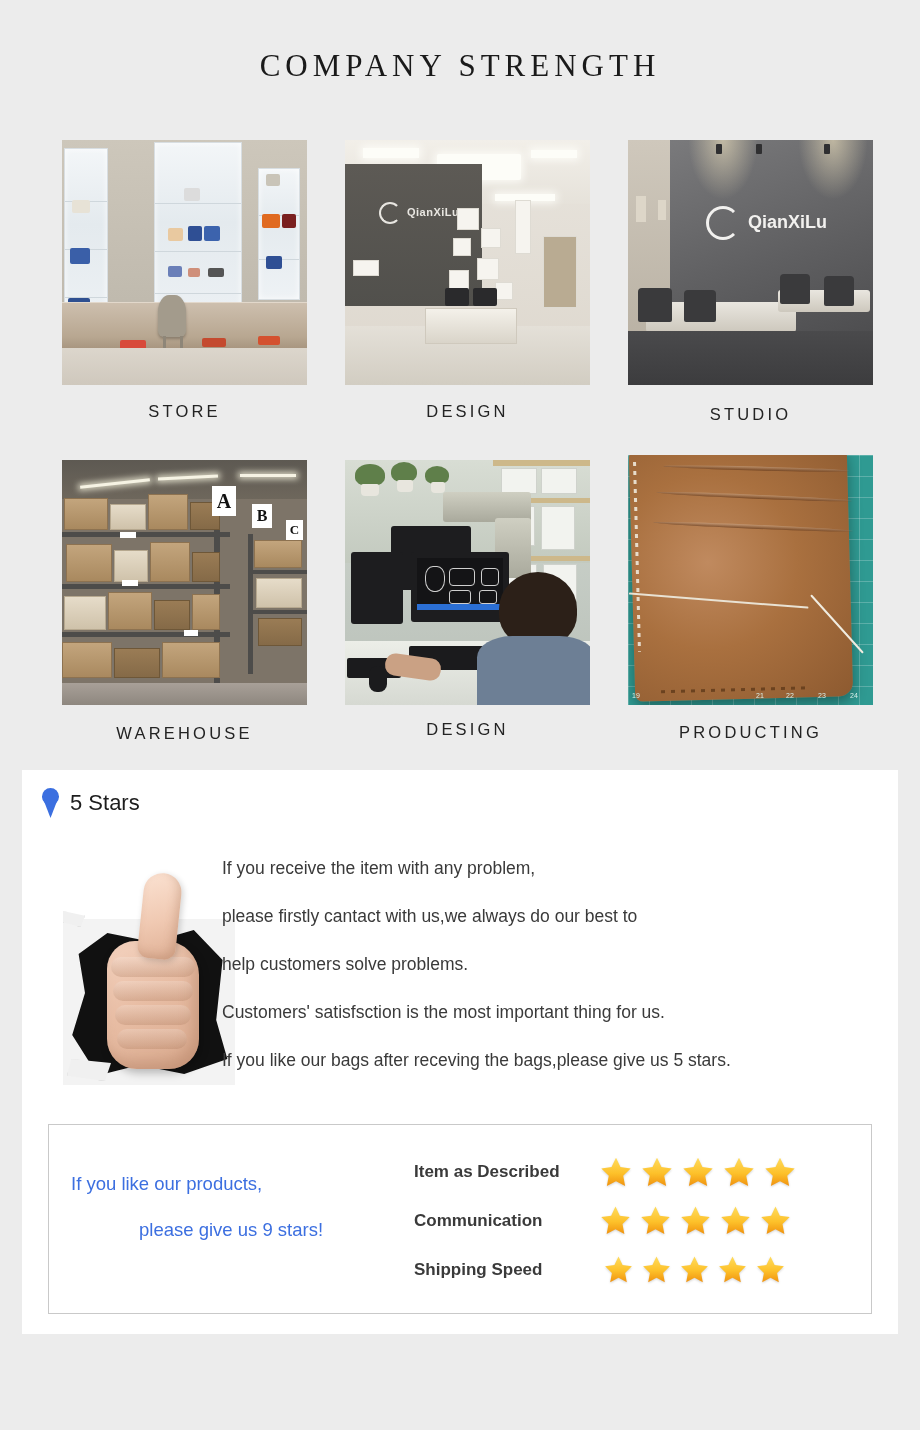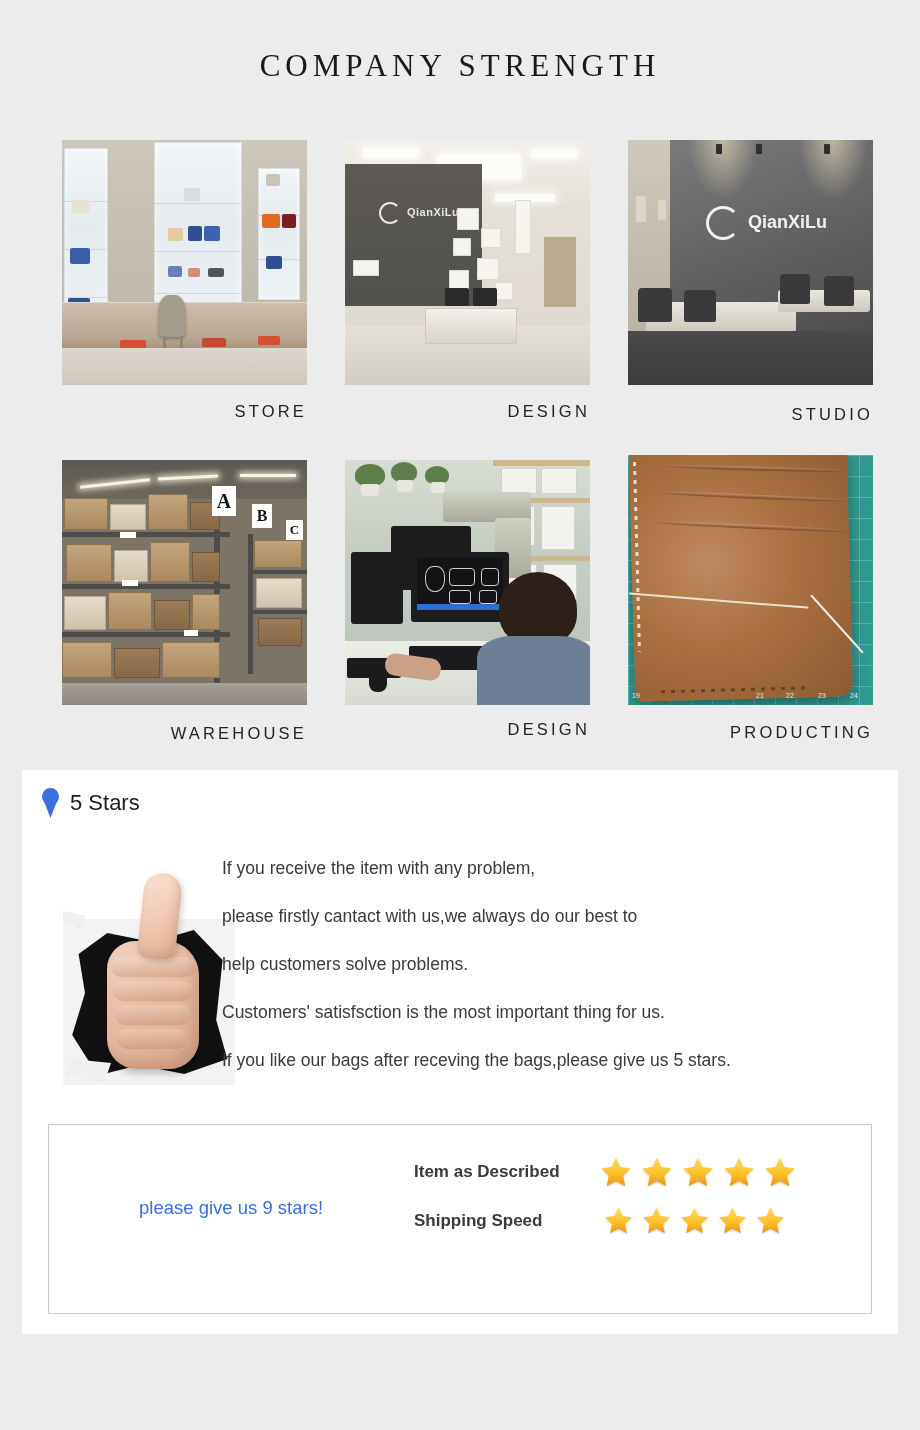--- a/index.html
+++ b/index.html
@@ -21,21 +21,21 @@
   }
 
   
   .grid { position: absolute; left: 0; top: 140px; width: 920px; }
   .cell { position: absolute; }
   .photo {
     position: absolute; overflow: hidden;
     background: #bbb;
   }
   .cap {
-    position: absolute; width: 100%; text-align: right;
+    position: absolute; width: 100%; text-align: center;
     font-family: "Liberation Sans", sans-serif;
     font-size: 16.5px; letter-spacing: 3.2px; color: #232323;
     white-space: nowrap;
   }
 
   
   .ph-store { background: linear-gradient(180deg,#cfcabf 0%,#c6c1b6 55%,#b9b4aa 100%); }
   .st-wall { position:absolute; background: linear-gradient(180deg,#cdc7bb,#b9b3a7); }
   .st-case {
     position:absolute;
@@ -461,20 +461,21 @@
       <div class="promo-line">please firstly cantact with us,we always do our best to</div>
       <div class="promo-line">help customers solve problems.</div>
       <div class="promo-line">Customers' satisfsction is the most important thing for us.</div>
       <div class="promo-line">If you like our bags after receving the bags,please give us 5 stars.</div>
     </div>
 
     <div style="position:absolute;left:26px;top:354px;width:824px;height:190px;
                 background:#fff;border:1px solid #c9c9c9;">
 
       <div class="review-left">
+        <div class="rl-1">If you like our products,</div>
         <div class="rl-2">please give us 9 stars!</div>
       </div>
 
       <div class="ratings">
 
         <div class="rating-row">
           <div class="rating-label">Item as Described</div>
           <div class="star-row">
             <svg class="star" width="34" height="34" viewBox="0 0 32 32">
                 <defs>
@@ -494,20 +495,40 @@
               </svg>
             <svg class="star" width="34" height="34" viewBox="0 0 32 32">
                 <path fill="url(#g1)" d="M16 2.5l4.2 8.9 9.6 1.3-7 6.8 1.8 9.7L16 24.6 7.4 29.2l1.8-9.7-7-6.8 9.6-1.3z"></path>
               </svg>
             <svg class="star" width="34" height="34" viewBox="0 0 32 32">
                 <path fill="url(#g1)" d="M16 2.5l4.2 8.9 9.6 1.3-7 6.8 1.8 9.7L16 24.6 7.4 29.2l1.8-9.7-7-6.8 9.6-1.3z"></path>
               </svg>
           </div>
         </div>
 
+        <div class="rating-row">
+          <div class="rating-label">Communication</div>
+          <div class="star-row">
+            <svg class="star" width="33" height="33" viewBox="0 0 32 32">
+                <path fill="url(#g1)" d="M16 2.5l4.2 8.9 9.6 1.3-7 6.8 1.8 9.7L16 24.6 7.4 29.2l1.8-9.7-7-6.8 9.6-1.3z"></path>
+              </svg>
+            <svg class="star" width="33" height="33" viewBox="0 0 32 32">
+                <path fill="url(#g1)" d="M16 2.5l4.2 8.9 9.6 1.3-7 6.8 1.8 9.7L16 24.6 7.4 29.2l1.8-9.7-7-6.8 9.6-1.3z"></path>
+              </svg>
+            <svg class="star" width="33" height="33" viewBox="0 0 32 32">
+                <path fill="url(#g1)" d="M16 2.5l4.2 8.9 9.6 1.3-7 6.8 1.8 9.7L16 24.6 7.4 29.2l1.8-9.7-7-6.8 9.6-1.3z"></path>
+              </svg>
+            <svg class="star" width="33" height="33" viewBox="0 0 32 32">
+                <path fill="url(#g1)" d="M16 2.5l4.2 8.9 9.6 1.3-7 6.8 1.8 9.7L16 24.6 7.4 29.2l1.8-9.7-7-6.8 9.6-1.3z"></path>
+              </svg>
+            <svg class="star" width="33" height="33" viewBox="0 0 32 32">
+                <path fill="url(#g1)" d="M16 2.5l4.2 8.9 9.6 1.3-7 6.8 1.8 9.7L16 24.6 7.4 29.2l1.8-9.7-7-6.8 9.6-1.3z"></path>
+              </svg>
+          </div>
+        </div>
 
         <div class="rating-row">
           <div class="rating-label">Shipping Speed</div>
           <div class="star-row" style="margin-left:4px;">
             <svg class="star" width="31" height="31" viewBox="0 0 32 32">
                 <path fill="url(#g1)" d="M16 2.5l4.2 8.9 9.6 1.3-7 6.8 1.8 9.7L16 24.6 7.4 29.2l1.8-9.7-7-6.8 9.6-1.3z"></path>
               </svg>
             <svg class="star" width="31" height="31" viewBox="0 0 32 32">
                 <path fill="url(#g1)" d="M16 2.5l4.2 8.9 9.6 1.3-7 6.8 1.8 9.7L16 24.6 7.4 29.2l1.8-9.7-7-6.8 9.6-1.3z"></path>
               </svg>

